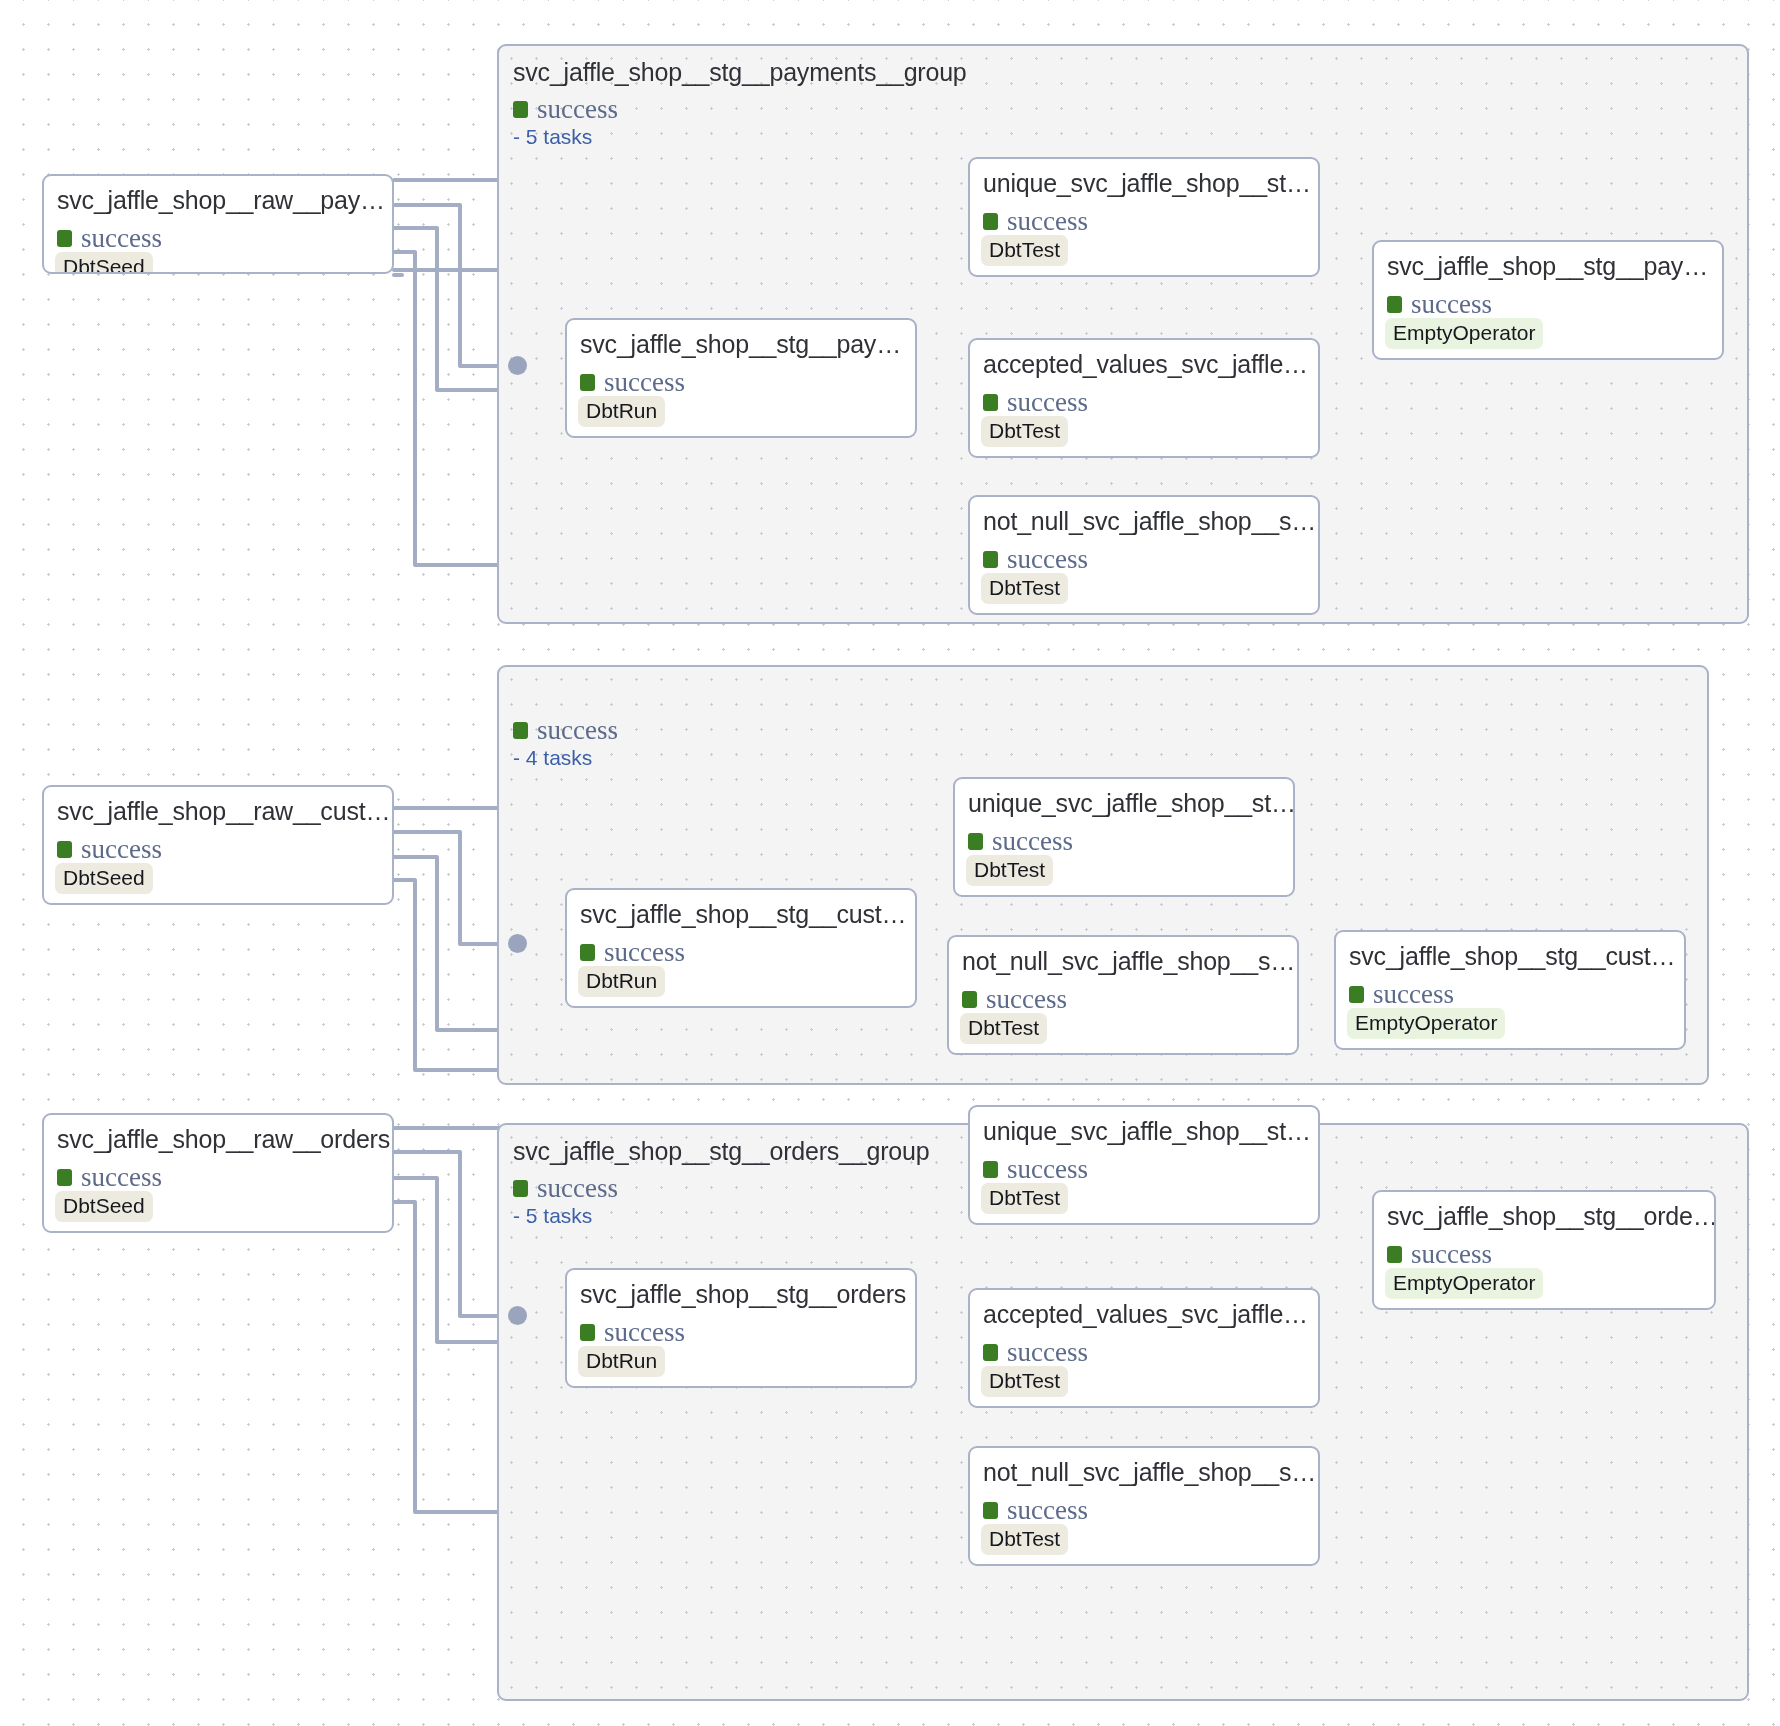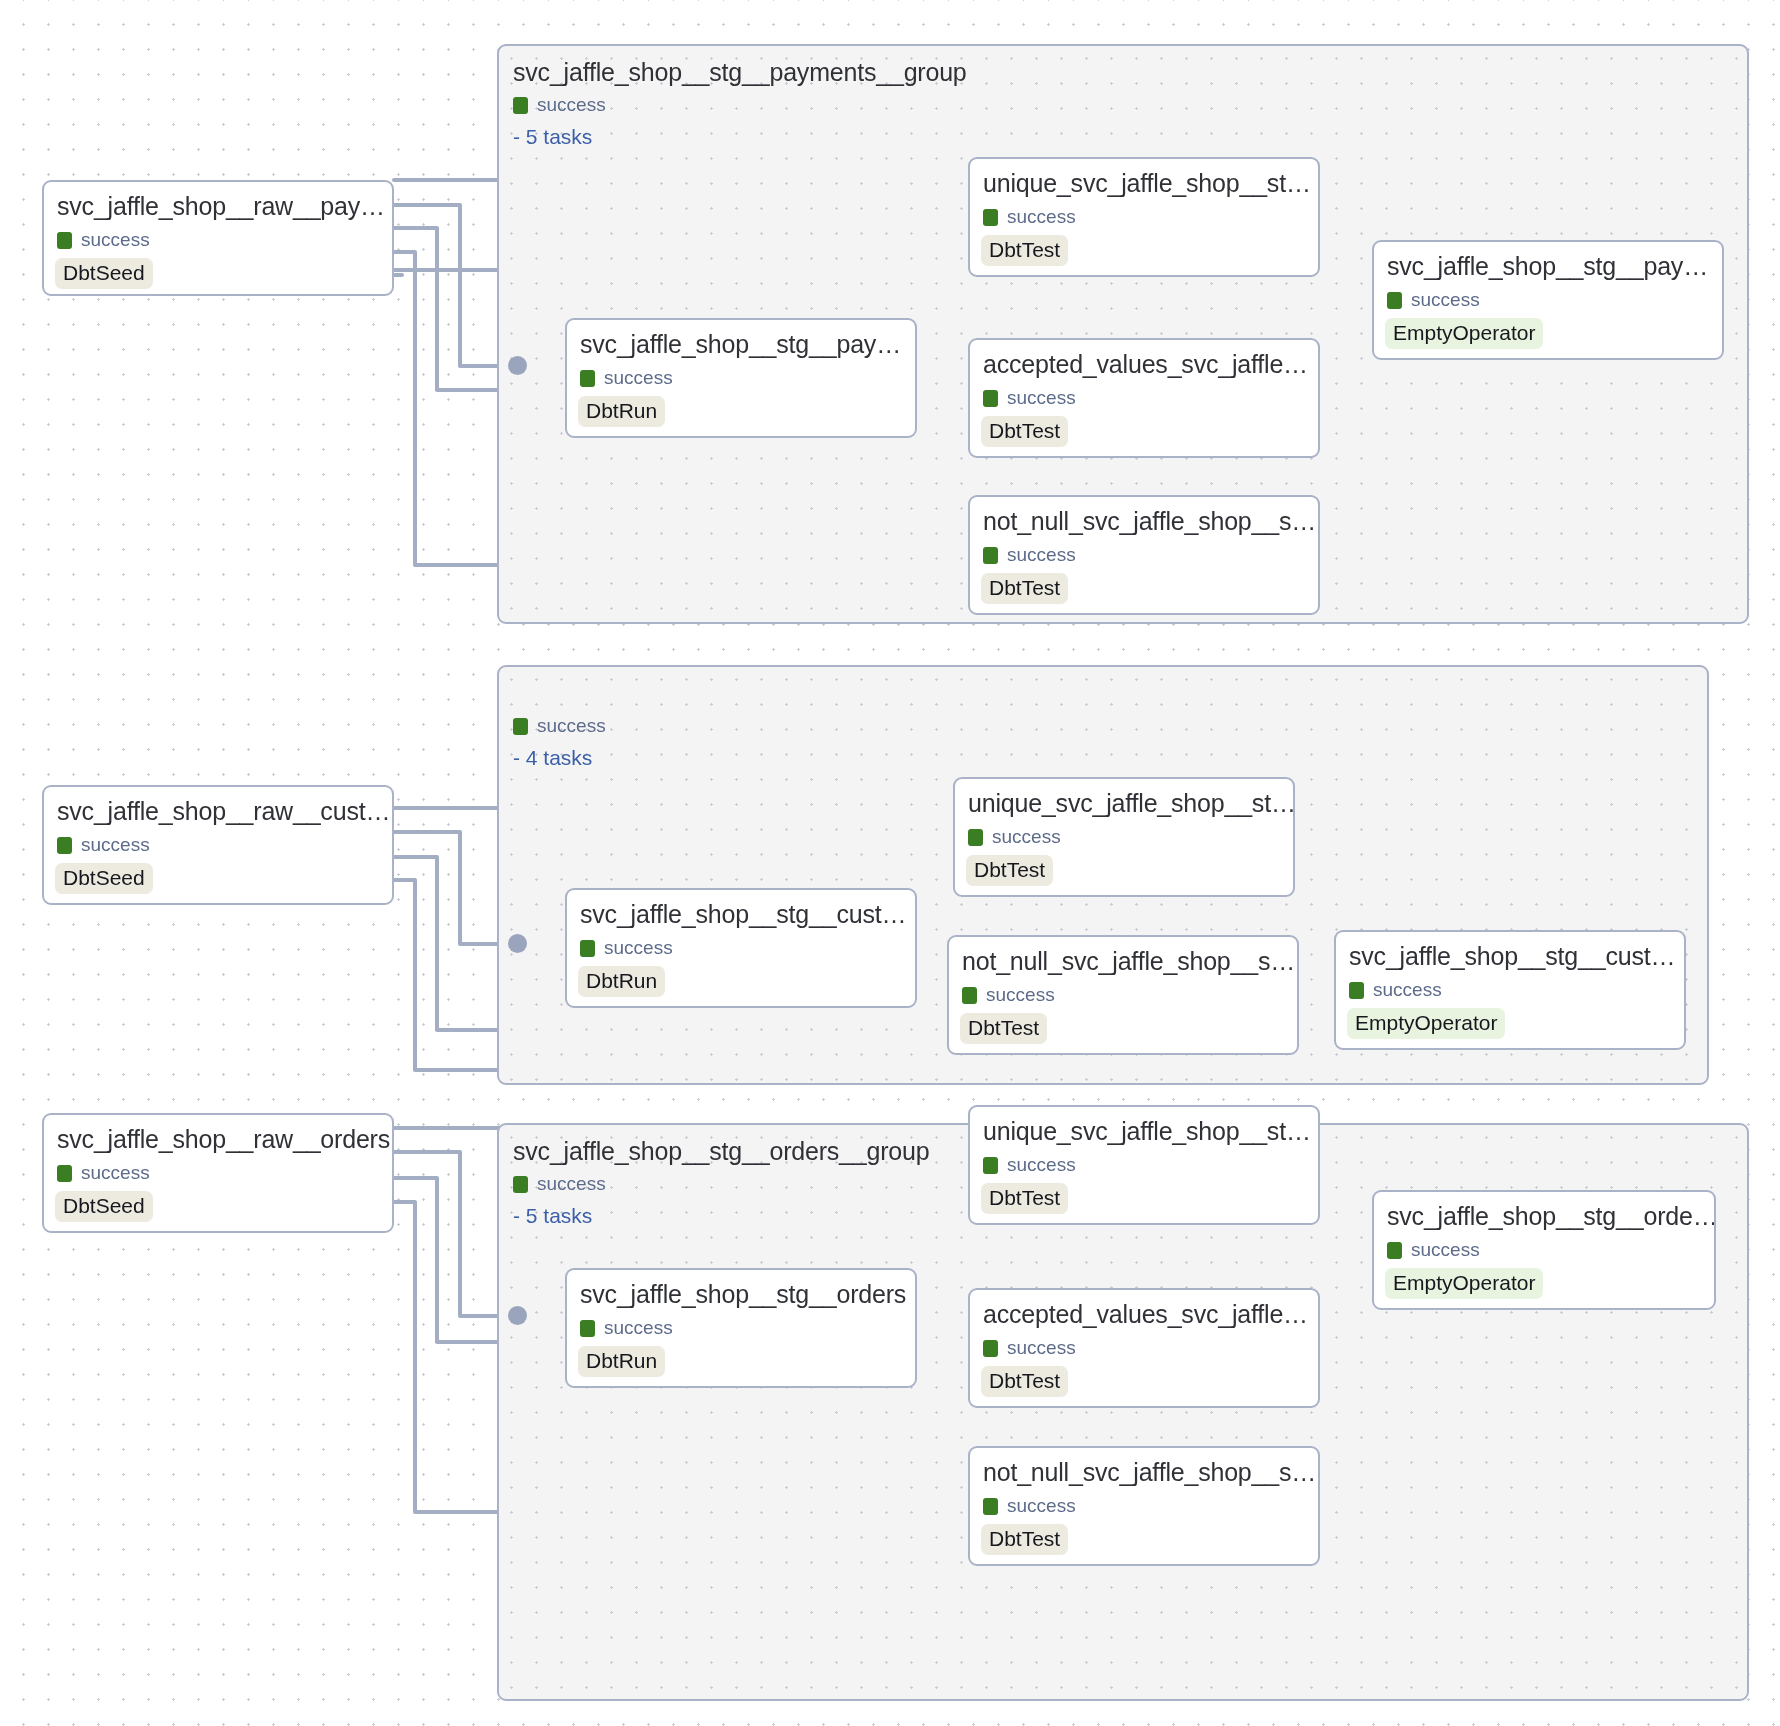--- a/index.html
+++ b/index.html
@@ -94,23 +94,24 @@
   }
   .status-swatch {
     width: 15px;
     height: 17px;
     border-radius: 3px;
     background: #3a7d22;
     display: inline-block;
     flex: 0 0 auto;
   }
   .status-text {
-    font-size: 19px;
+    font-size: 27px;
     color: #5d6b8a;
     white-space: nowrap;
+    font-family: Liberation Serif, serif;
   }
   .op-chip {
     position: absolute;
     left: 11px;
     top: 76px;
     font-size: 21px;
     color: #16181d;
     padding: 3px 8px 4px 8px;
     border-radius: 7px;
     white-space: nowrap;
@@ -191,21 +192,21 @@
 
   <div class="group-box" style="left:497px; top:44px; width:1252px; height:580px;">
     <span class="group-title">svc_jaffle_shop__stg__payments__group</span>
     <span class="group-status">
       <span class="status-swatch"></span>
       <span class="status-text">success</span>
     </span>
     <span class="group-tasks">- 5 tasks</span>
   </div>
 
-  <div class="node" style="left:42px; top:180px; width:352px; height:116px;">
+  <div class="node" style="left:42px; top:174px; width:352px; height:100px;">
     <span class="node-title">svc_jaffle_shop__raw__pay…</span>
     <span class="node-status">
       <span class="status-swatch"></span>
       <span class="status-text">success</span>
     </span>
     <span class="op-chip op-dbt">DbtSeed</span>
   </div>
 
   <div class="node" style="left:968px; top:157px; width:352px; height:120px;">
     <span class="node-title">unique_svc_jaffle_shop__st…</span>

